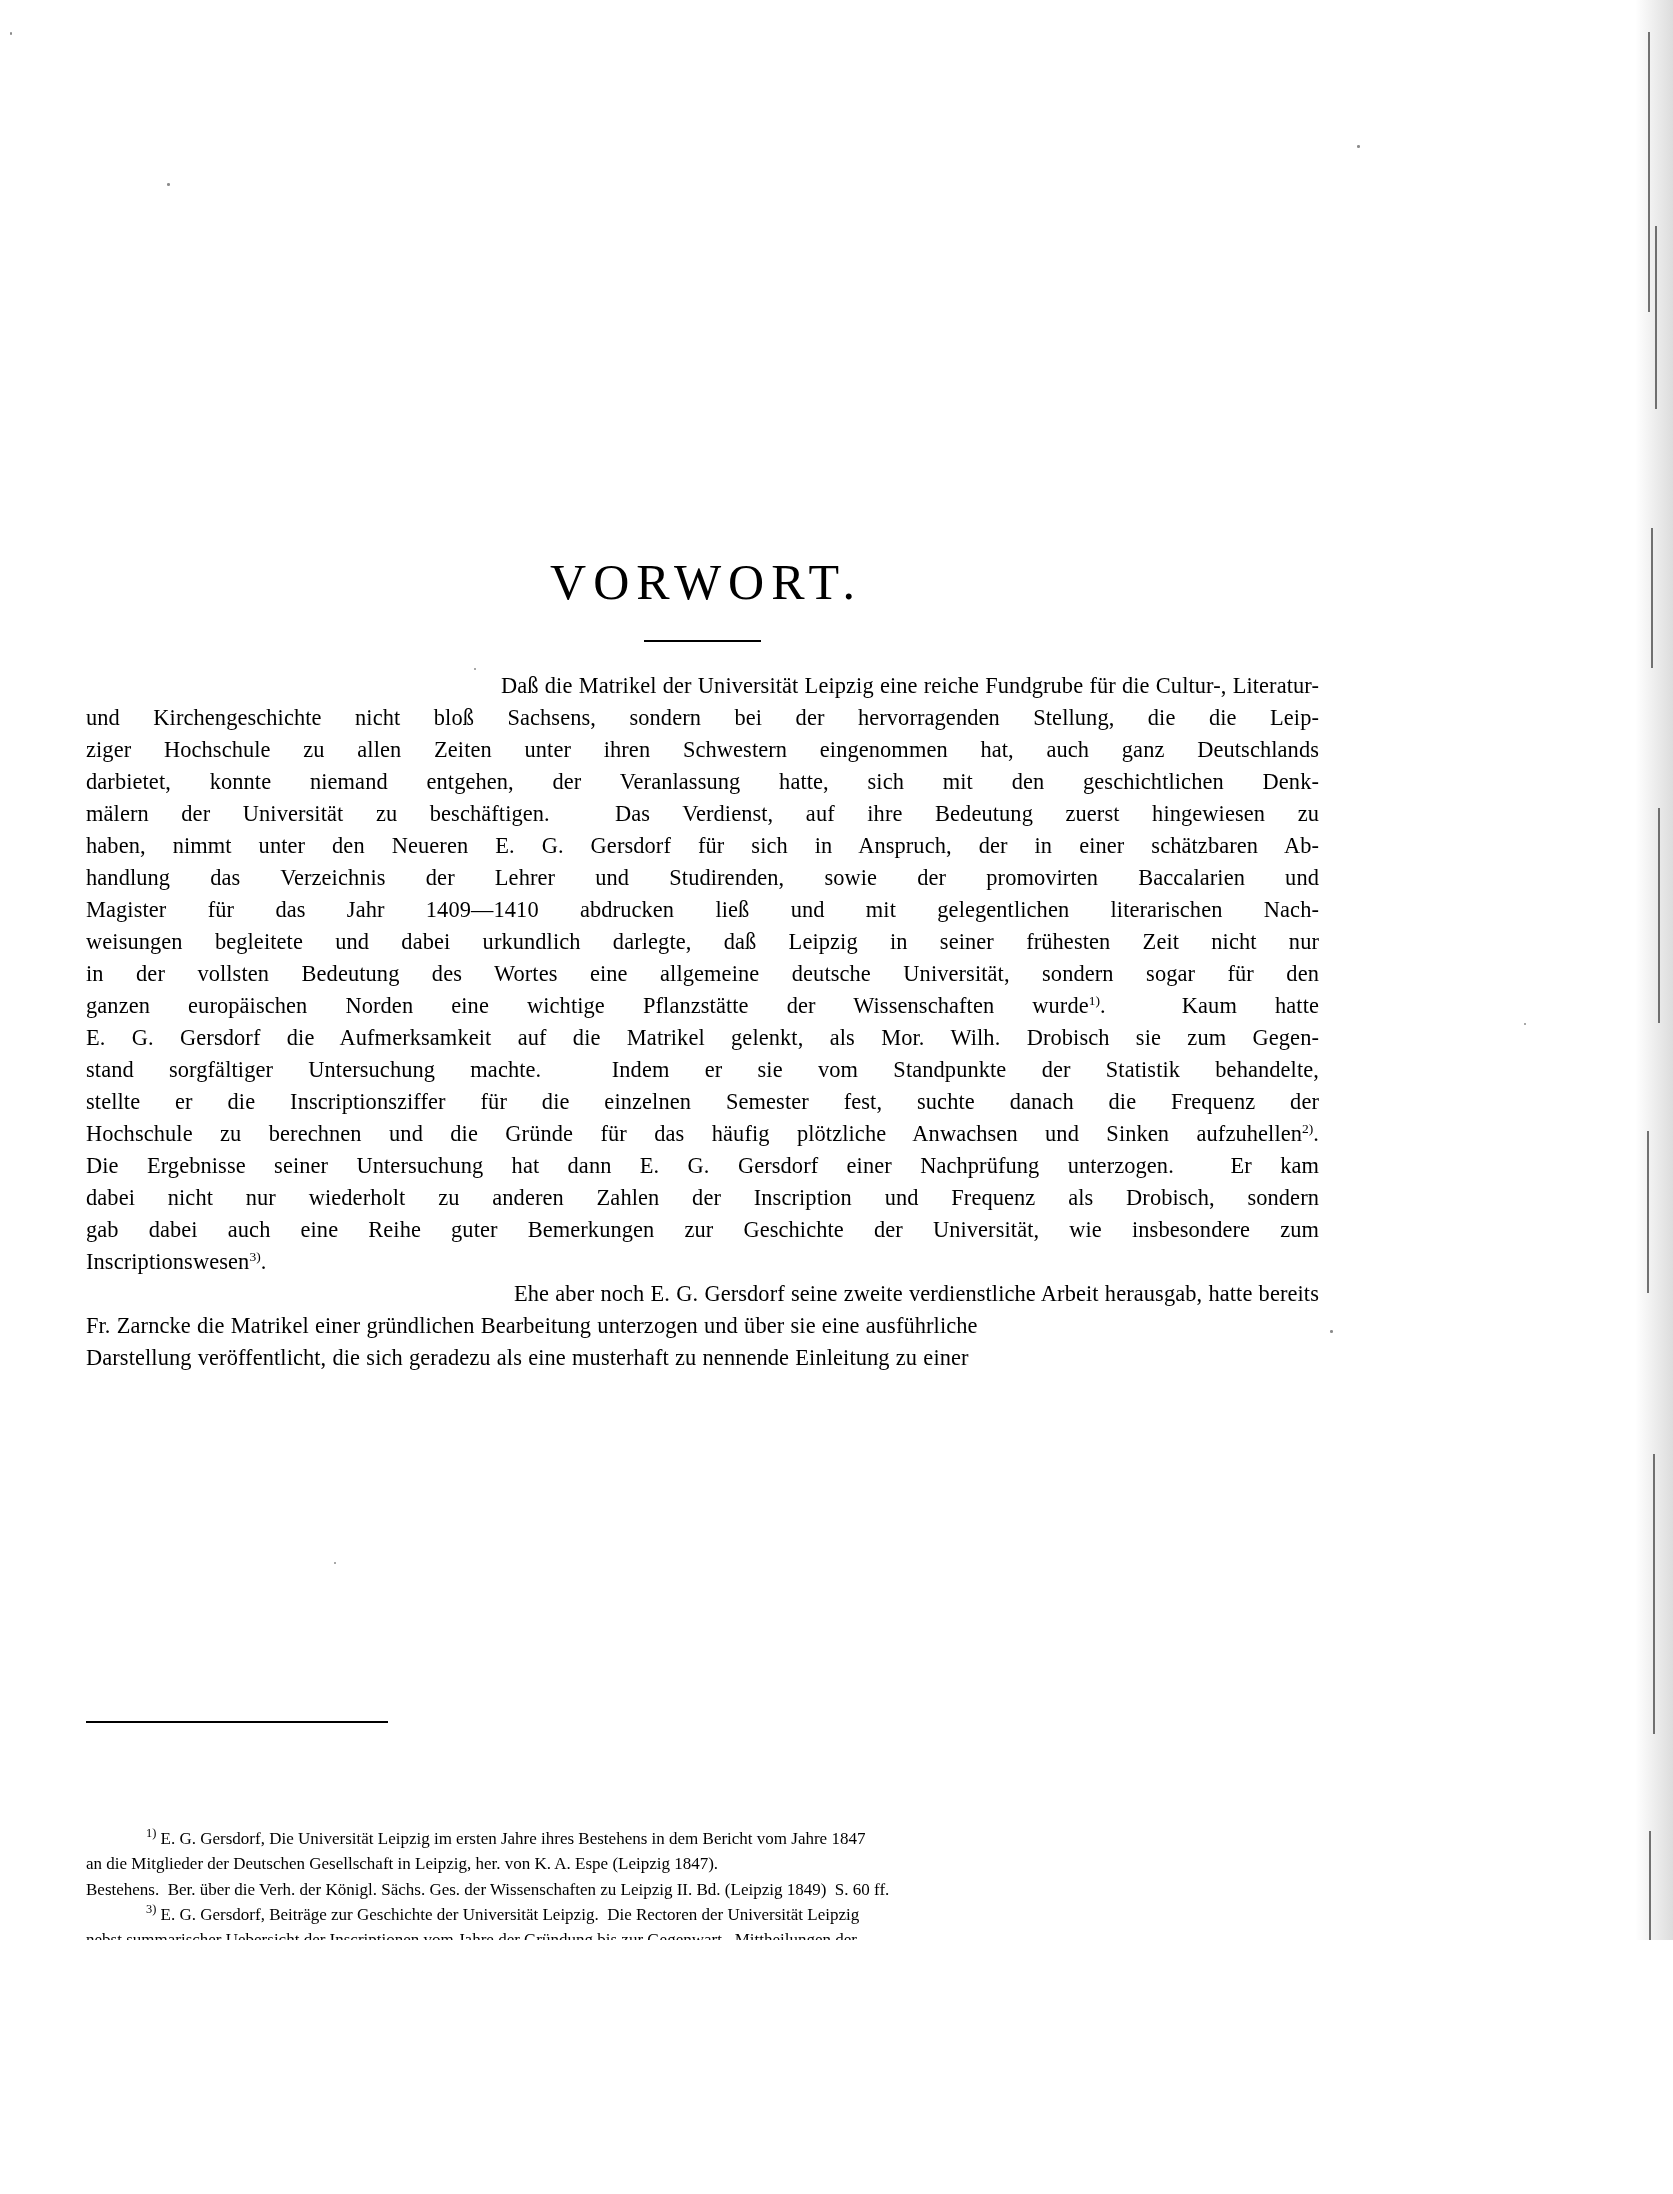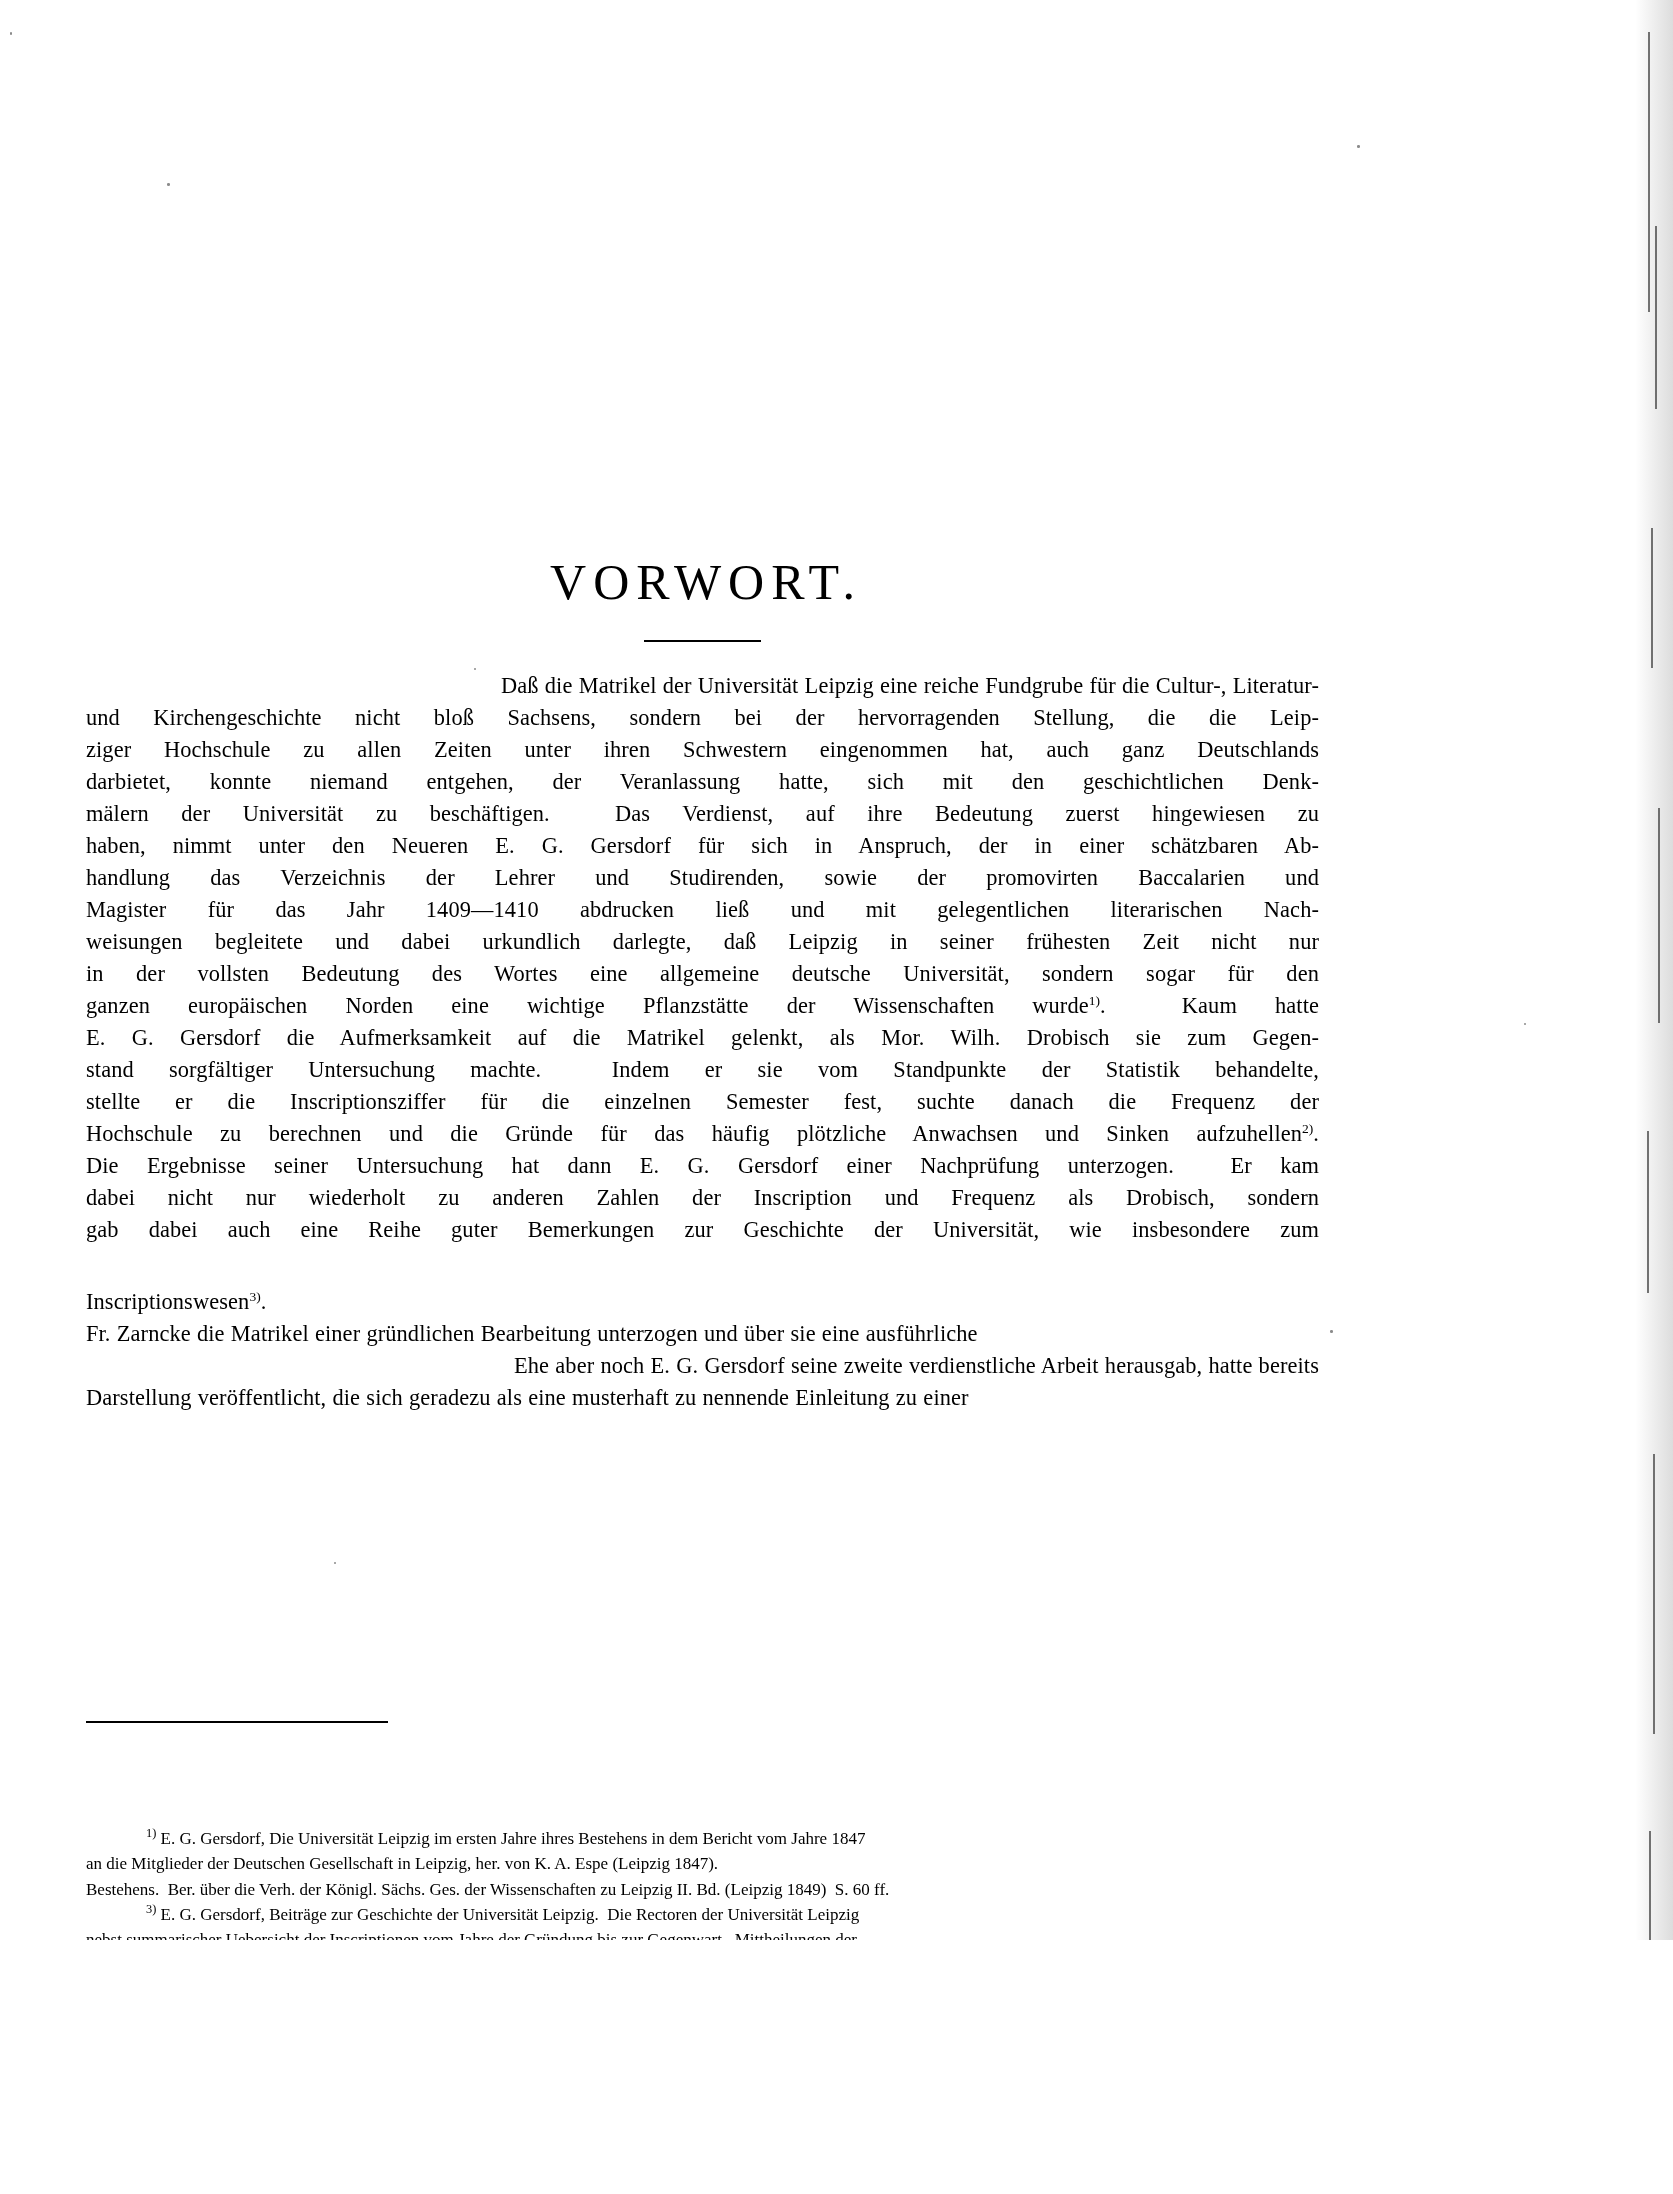--- a/index.html
+++ b/index.html
@@ -189,28 +189,28 @@
         <span class="ln">weisungen begleitete und dabei urkundlich darlegte, daß Leipzig in seiner frühesten Zeit nicht nur</span>
         <span class="ln">in der vollsten Bedeutung des Wortes eine allgemeine deutsche Universität, sondern sogar für den</span>
         <span class="ln">ganzen europäischen Norden eine wichtige Pflanzstätte der Wissenschaften wurde<span class="fn-ref">1)</span>.  Kaum hatte</span>
         <span class="ln">E. G. Gersdorf die Aufmerksamkeit auf die Matrikel gelenkt, als Mor. Wilh. Drobisch sie zum Gegen-</span>
         <span class="ln">stand sorgfältiger Untersuchung machte.  Indem er sie vom Standpunkte der Statistik behandelte,</span>
         <span class="ln">stellte er die Inscriptionsziffer für die einzelnen Semester fest, suchte danach die Frequenz der</span>
         <span class="ln">Hochschule zu berechnen und die Gründe für das häufig plötzliche Anwachsen und Sinken aufzuhellen<span class="fn-ref">2)</span>.</span>
         <span class="ln">Die Ergebnisse seiner Untersuchung hat dann E. G. Gersdorf einer Nachprüfung unterzogen.  Er kam</span>
         <span class="ln">dabei nicht nur wiederholt zu anderen Zahlen der Inscription und Frequenz als Drobisch, sondern</span>
         <span class="ln">gab dabei auch eine Reihe guter Bemerkungen zur Geschichte der Universität, wie insbesondere zum</span>
-        <span class="ln" style="text-align:left;margin-top:40px;">Inscriptionswesen<span class="fn-ref">3)</span>.</span>
+        <span class="ln" style="text-align:left;">Inscriptionswesen<span class="fn-ref">3)</span>.</span>
       </p>
 
       <p class="para last-ragged">
-        <span class="ln">Fr. Zarncke die Matrikel einer gründlichen Bearbeitung unterzogen und über sie eine ausführliche</span>
         <span class="ln justify">
           <span style="display:inline-block;width:94px;"></span><span>Ehe aber noch E. G. Gersdorf seine zweite verdienstliche Arbeit herausgab, hatte bereits</span>
         </span>
+        <span class="ln">Fr. Zarncke die Matrikel einer gründlichen Bearbeitung unterzogen und über sie eine ausführliche</span>
         <span class="ln">Darstellung veröffentlicht, die sich geradezu als eine musterhaft zu nennende Einleitung zu einer</span>
       </p>
 
     </div>
   </div>
 
   <div class="footnote-rule"></div>
 
   <div class="footnotes">
 

